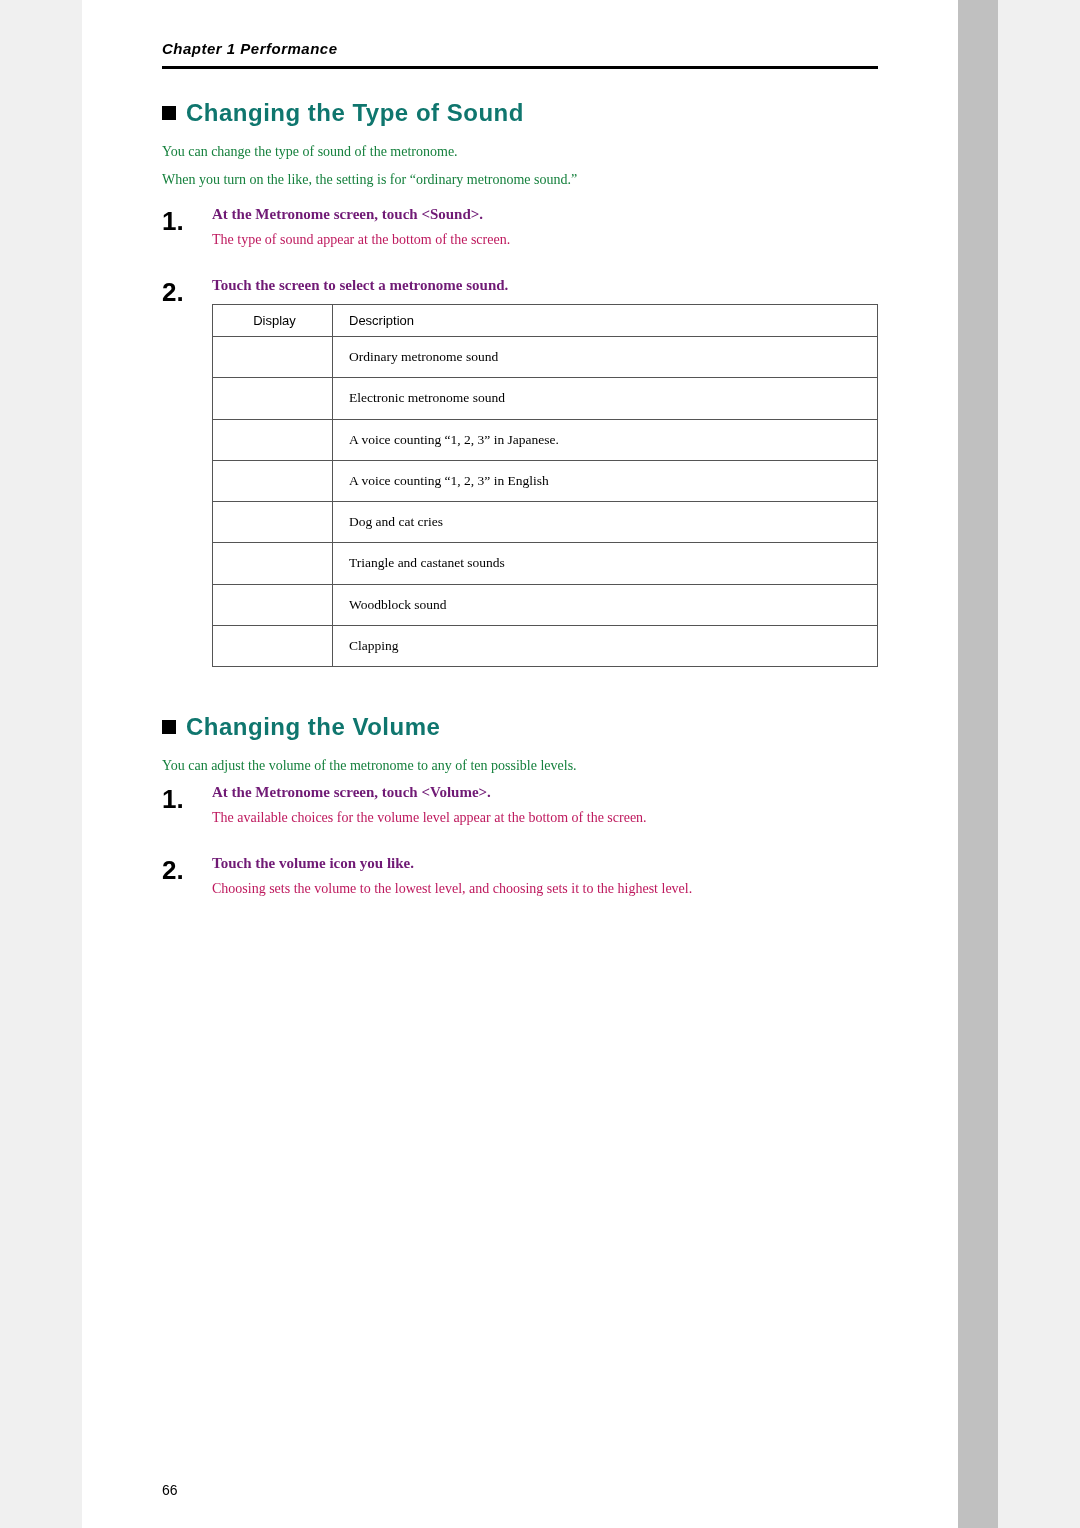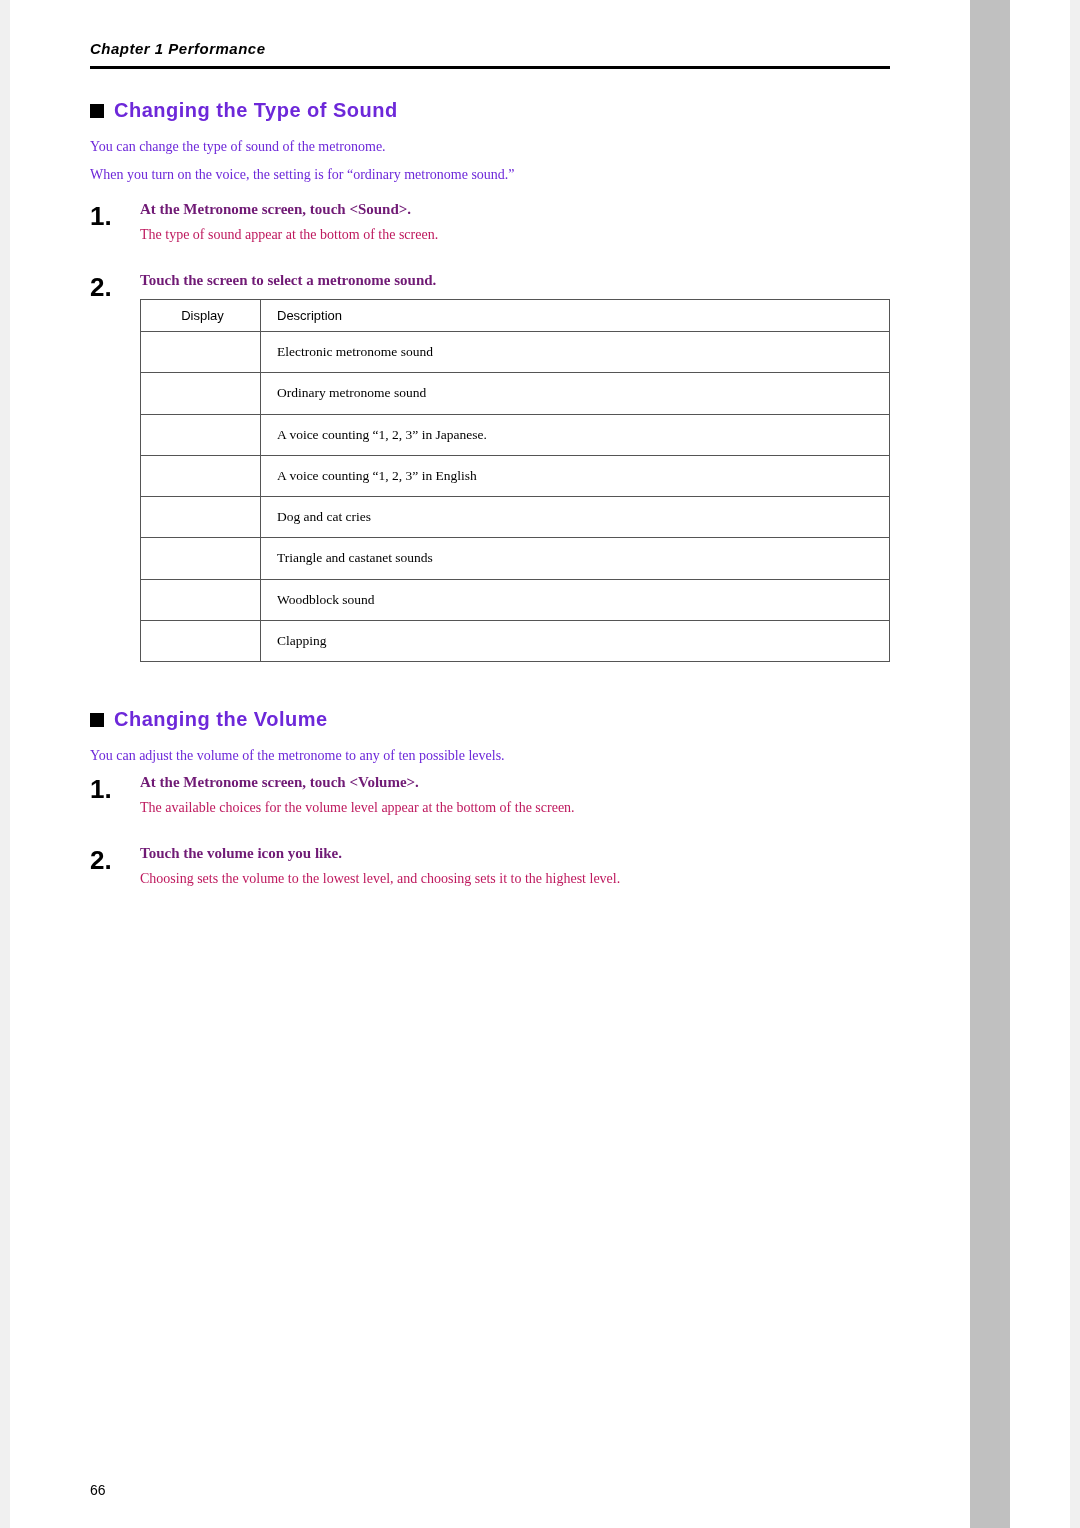--- a/index.html
+++ b/index.html
@@ -10,21 +10,21 @@
 
     body {
       background: #f0f0f0;
       display: flex;
       justify-content: center;
       align-items: flex-start;
       font-family: 'Georgia', 'Times New Roman', serif;
     }
 
     .page {
-      width: 1060px;
+      width: 916px;
       min-height: 1528px;
       background: #ffffff;
       display: flex;
       position: relative;
     }
 
     .content-area {
       flex: 1;
       padding: 40px 80px 60px 80px;
       max-width: 960px;
@@ -62,30 +62,30 @@
     .section-square {
       width: 14px;
       height: 14px;
       background: #000;
       margin-right: 10px;
       flex-shrink: 0;
     }
 
     .section-title {
       font-family: 'Arial', sans-serif;
-      font-size: 20px;
+      font-size: 24px;
       font-weight: bold;
       letter-spacing: 0.5px;
-      color: #6d28d9;
+      color: #0f766e;
     }
 
     .section-intro {
       font-size: 14px;
       line-height: 1.6;
-      color: #6d28d9;
+      color: #15803d;
       margin-left: 0;
       margin-bottom: 6px;
     }
 
     
     .step {
       display: flex;
       align-items: flex-start;
       margin-bottom: 16px;
     }
@@ -181,21 +181,21 @@
     <div class="chapter-header">
       <span class="chapter-title">Chapter 1  Performance</span>
     </div>
 
     <div class="section-heading">
       <div class="section-square"></div>
       <span class="section-title">Changing the Type of Sound</span>
     </div>
 
     <p class="section-intro">You can change the type of sound of the metronome.</p>
-    <p class="section-intro section-gap-sm">When you turn on the voice, the setting is for “ordinary metronome sound.”</p>
+    <p class="section-intro section-gap-sm">When you turn on the like, the setting is for “ordinary metronome sound.”</p>
 
     <div class="step">
       <div class="step-number">1.</div>
       <div class="step-content">
         <div class="step-title">At the Metronome screen, touch &lt;Sound&gt;.</div>
         <div class="step-desc">The type of sound appear at the bottom of the screen.</div>
       </div>
     </div>
 
     <div class="step">
@@ -206,25 +206,25 @@
         <table class="sound-table">
           <thead>
             <tr>
               <th class="col-display">Display</th>
               <th class="col-desc">Description</th>
             </tr>
           </thead>
           <tbody id="sound-table-body">
           <tr>
                 <td class="col-display"></td>
+                <td class="col-desc">Ordinary metronome sound</td>
+              </tr>
+              <tr>
+                <td class="col-display"></td>
                 <td class="col-desc">Electronic metronome sound</td>
-              </tr>
-              <tr>
-                <td class="col-display"></td>
-                <td class="col-desc">Ordinary metronome sound</td>
               </tr>
               <tr>
                 <td class="col-display"></td>
                 <td class="col-desc">A voice counting “1, 2, 3” in Japanese.</td>
               </tr>
               <tr>
                 <td class="col-display"></td>
                 <td class="col-desc">A voice counting “1, 2, 3” in English</td>
               </tr>
               <tr>

